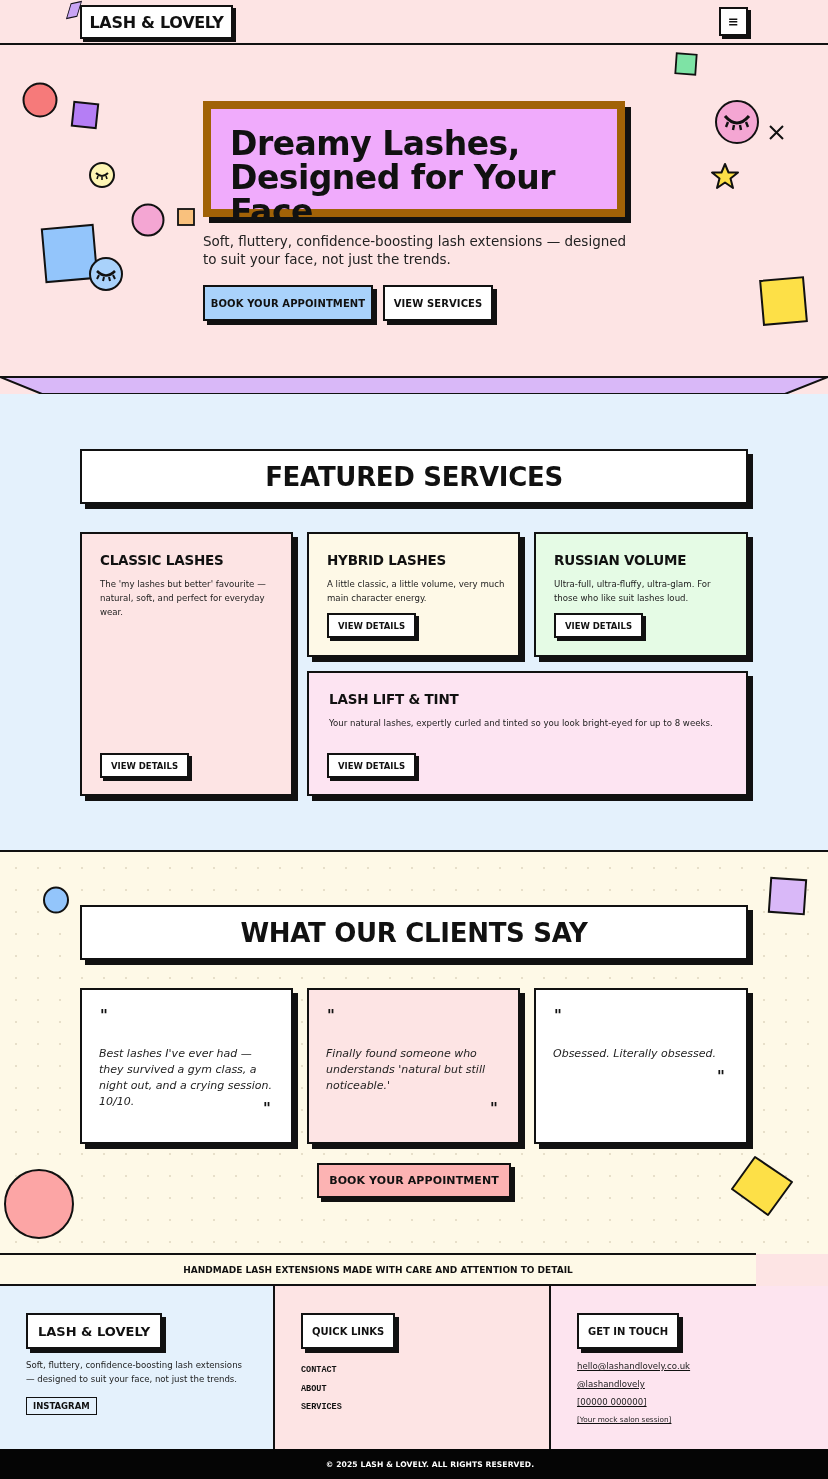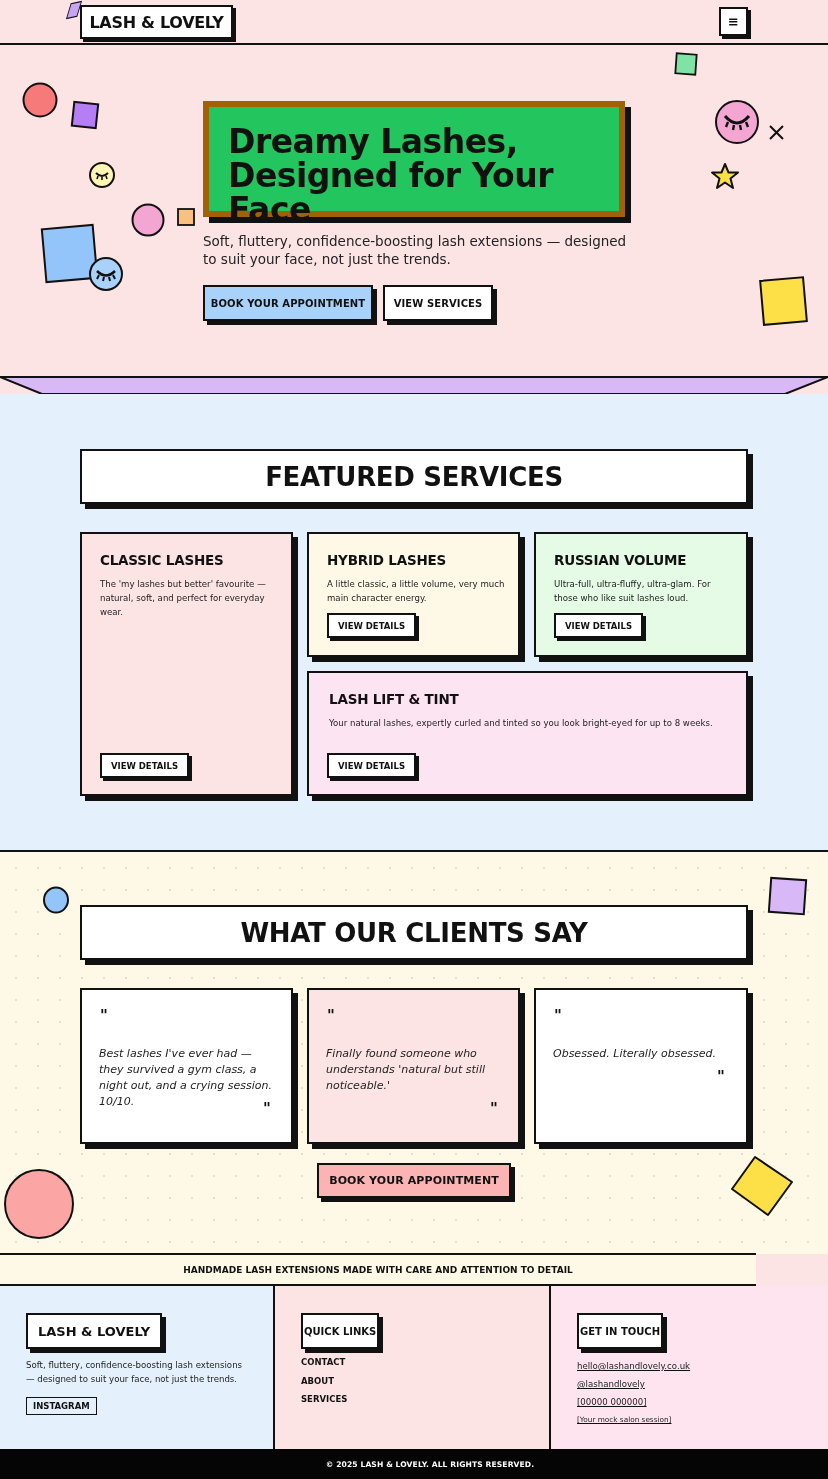--- a/index.html
+++ b/index.html
@@ -7,21 +7,21 @@
   body { font-family: "DejaVu Sans", "Liberation Sans", sans-serif; color: #111; background: #fde4e4; position: relative; }
 
   
   .header { position: absolute; left: 0; top: 0; width: 828px; height: 45px; background: #fde4e4; border-bottom: 2px solid #111; }
   .logo { position: absolute; left: 80px; top: 5px; width: 153px; height: 34px; border: 2px solid #111; background: #fff; box-shadow: 3px 3px 0 #111; font-weight: bold; font-size: 16px; display: flex; align-items: center; justify-content: center; letter-spacing: -0.3px; }
   .menu-btn { position: absolute; left: 719px; top: 7px; width: 29px; height: 29px; border: 2px solid #111; background: #fff; box-shadow: 3px 3px 0 #111; display: flex; align-items: center; justify-content: center; font-size: 13px; font-weight: bold; cursor: pointer; }
   .logo-diamond { position: absolute; left: 68px; top: 3px; width: 12px; height: 14px; background: #c9a4f5; border: 1.5px solid #111; transform: skewY(-30deg) rotate(20deg); }
 
   
   .hero { position: absolute; left: 0; top: 45px; width: 828px; height: 332px; background: #fde4e4; }
-  .hero-title-box { position: absolute; left: 203px; top: 101px; width: 422px; height: 116px; border: 6px solid #a16207; background: #22c55e; box-shadow: 6px 6px 0 #111; padding: 18px 0 0 19px; }
+  .hero-title-box { position: absolute; left: 203px; top: 101px; width: 422px; height: 116px; border: 8px solid #a16207; background: #f0abfc; box-shadow: 6px 6px 0 #111; padding: 18px 0 0 19px; }
   .hero-title { font-size: 33px; font-weight: bold; line-height: 34px; letter-spacing: -0.5px; }
   .hero-sub { position: absolute; left: 203px; top: 232px; width: 430px; font-size: 13.5px; line-height: 18px; color: #222; }
   .btn { position: absolute; border: 2px solid #111; box-shadow: 4px 4px 0 #111; font-size: 10px; font-weight: bold; display: flex; align-items: center; justify-content: center; cursor: pointer; letter-spacing: 0.1px; }
   .btn-book { left: 203px; top: 285px; width: 170px; height: 36px; background: #a9d2fb; }
   .btn-services { left: 383px; top: 285px; width: 110px; height: 36px; background: #fff; }
 
   
   .banner { position: absolute; left: 0; top: 376px; width: 828px; height: 20px; }
 
   
@@ -43,24 +43,24 @@
 
   
   .strip { position: absolute; left: 0; top: 1253px; width: 756px; height: 33px; background: #fef9e7; border-top: 2px solid #111; border-bottom: 2px solid #111; font-size: 9px; font-weight: bold; display: flex; align-items: center; justify-content: center; }
 
   
   .footer-col { position: absolute; top: 1286px; height: 163px; padding: 27px 0 0 26px; }
   .fcol1 { left: 0; width: 275px; background: #e4f1fc; border-right: 2px solid #111; }
   .fcol2 { left: 275px; width: 276px; background: #fde4e4; border-right: 2px solid #111; }
   .fcol3 { left: 551px; width: 277px; background: #fde4ef; }
   .flogo { display: inline-flex; align-items: center; justify-content: center; height: 36px; padding: 0 10px; background: #fff; border: 2px solid #111; box-shadow: 4px 4px 0 #111; font-weight: bold; font-size: 13px; }
-  .fhead { display: inline-flex; align-items: center; justify-content: center; height: 36px; padding: 0 1px; background: #fff; border: 2px solid #111; box-shadow: 4px 4px 0 #111; font-weight: bold; font-size: 10px; }
+  .fhead { display: inline-flex; align-items: center; justify-content: center; height: 36px; padding: 0 9px; background: #fff; border: 2px solid #111; box-shadow: 4px 4px 0 #111; font-weight: bold; font-size: 10px; }
   .fdesc { margin-top: 10px; font-size: 8.6px; line-height: 13.5px; color: #222; width: 225px; }
   .insta { display: inline-block; margin-top: 11px; border: 1.5px solid #111; padding: 3px 6px; font-size: 8.5px; font-weight: bold; cursor: pointer; }
-  .flinks { margin-top: 4px; }
+  .flinks { margin-top: 12px; font-family: Liberation Mono, monospace; }
   .flinks a { display: block; font-size: 8.5px; font-weight: bold; color: #111; text-decoration: none; line-height: 18.6px; cursor: pointer; }
   .fcontact { margin-top: 8px; text-decoration: underline; }
   .fcontact div { font-size: 8.6px; line-height: 18px; color: #222; }
   .fcontact .small { font-size: 7.3px; }
 
   .copyright { position: absolute; left: 0; top: 1449px; width: 828px; height: 30px; background: #050505; color: #fff; font-size: 7.6px; font-weight: bold; display: flex; align-items: center; justify-content: center; letter-spacing: 0.1px; padding-left: 32px; }
 
   svg.shape { position: absolute; overflow: visible; }
 </style>
 </head>

